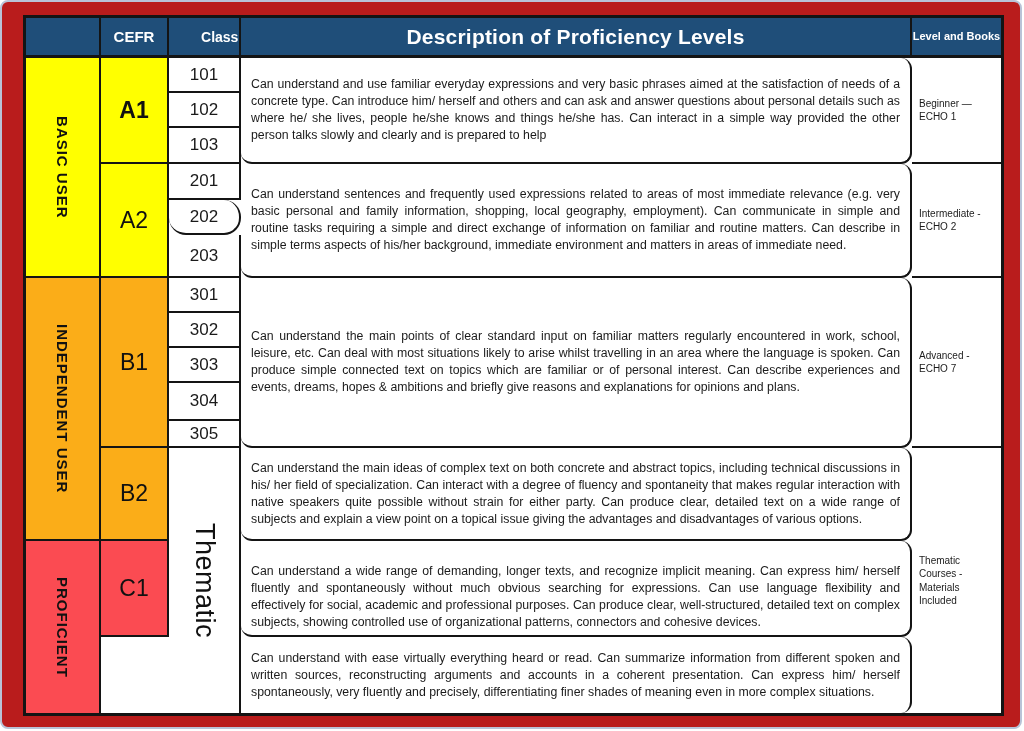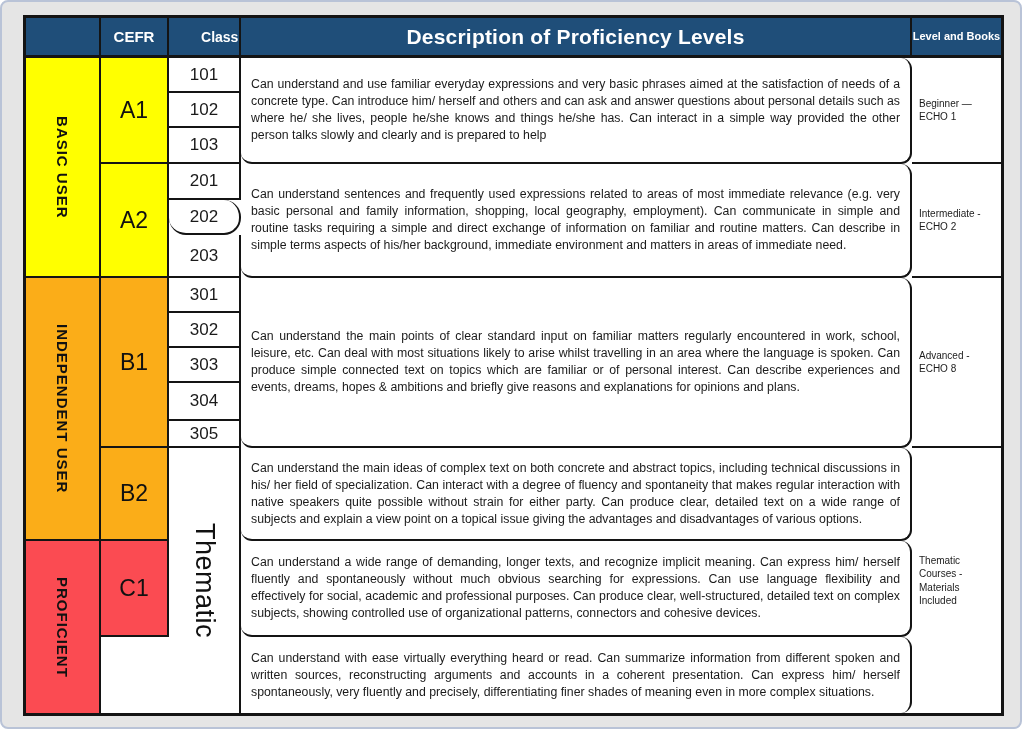--- a/index.html
+++ b/index.html
@@ -1,16 +1,16 @@
 <!DOCTYPE html>
 <html lang="en" style="--header_bg: #1F4E79; --header_text: #FFFFFF; --basic: #FFFF00; --independent: #FBAD18; --proficient: #FB4B52; --border: #141414;"><head>
 <meta charset="utf-8">
 <style>
   html,body{margin:0;padding:0;background:#ffffff;font-family:"Liberation Sans",sans-serif;}
-  .frame{position:relative;width:1018px;height:725px;margin:0;border:2px solid #b9c3d7;border-radius:8px;background:#e5e5e5;overflow:hidden;}
+  .frame{position:relative;width:1018px;height:725px;margin:0;border:2px solid #b9c3d7;border-radius:8px;background:#b91c1c;overflow:hidden;}
   .cefr-table{
     position:absolute;left:21px;top:13px;
     display:grid;
     grid-template-columns:75px 68px 72px 671px 89px;
     grid-template-rows:40px 35px 35px 36px 36px 35px 43px 35px 35px 35px 38px 27px 93px 96px 76px;
     border:3px solid #141414;
     background:#ffffff;
     box-sizing:content-box;
   }
   .cell{border-right:2px solid #141414;border-bottom:2px solid #141414;box-sizing:border-box;display:flex;align-items:center;justify-content:center;overflow:hidden;}
@@ -43,21 +43,21 @@
     <div class="cell hcell" style="grid-column:1;grid-row:1;"></div>
     <div class="cell hcell h-cefr" style="grid-column:2;grid-row:1;">CEFR</div>
     <div class="cell hcell h-classes" style="grid-column:3;grid-row:1;padding-left:47px;">Classes</div>
     <div class="cell hcell h-desc" style="grid-column:4;grid-row:1;">Description of Proficiency Levels</div>
     <div class="cell hcell h-books no-r" style="grid-column:5;grid-row:1;">Level and Books</div>
 
     <div class="cell band bg-basic" style="grid-column:1;grid-row:2 / span 6;">BASIC USER</div>
     <div class="cell band bg-independent" style="grid-column:1;grid-row:8 / span 6;">INDEPENDENT USER</div>
     <div class="cell band bg-proficient no-b" style="grid-column:1;grid-row:14 / span 2;">PROFICIENT</div>
 
-    <div class="cell cefr-cell bg-basic" style="grid-column:2;grid-row:2 / span 3;">A1</div>
+    <div class="cell cefr-cell bg-basic" style="grid-column:2;grid-row:2 / span 3;font-weight:bold;">A1</div>
     <div class="cell cefr-cell bg-basic" style="grid-column:2;grid-row:5 / span 3;">A2</div>
     <div class="cell cefr-cell bg-independent" style="grid-column:2;grid-row:8 / span 5;">B1</div>
     <div class="cell cefr-cell bg-independent" style="grid-column:2;grid-row:13;">B2</div>
     <div class="cell cefr-cell bg-proficient" style="grid-column:2;grid-row:14;">C1</div>
 
     <div class="cell class-cell" style="grid-column:3;grid-row:2;">101</div>
     <div class="cell class-cell" style="grid-column:3;grid-row:3;">102</div>
     <div class="cell class-cell" style="grid-column:3;grid-row:4;">103</div>
     <div class="cell class-cell" style="grid-column:3;grid-row:5;">201</div>
     <div class="cell class-cell" style="grid-column:3;grid-row:6;border-radius:17px;">202</div>
@@ -74,26 +74,26 @@
       </div>
     <div class="cell desc-cell" style="grid-column:4;grid-row:5 / span 3;">
         <p>Can understand sentences and frequently used expressions related to areas of most immediate relevance (e.g. very basic personal and family information, shopping, local geography, employment). Can communicate in simple and routine tasks requiring a simple and direct exchange of information on familiar and routine matters. Can describe in simple terms aspects of his/her background, immediate environment and matters in areas of immediate need.</p>
       </div>
     <div class="cell desc-cell" style="grid-column:4;grid-row:8 / span 5;">
         <p>Can understand the main points of clear standard input on familiar matters regularly encountered in work, school, leisure, etc. Can deal with most situations likely to arise whilst travelling in an area where the language is spoken. Can produce simple connected text on topics which are familiar or of personal interest. Can describe experiences and events, dreams, hopes &amp; ambitions and briefly give reasons and explanations for opinions and plans.</p>
       </div>
     <div class="cell desc-cell" style="grid-column:4;grid-row:13;">
         <p>Can understand the main ideas of complex text on both concrete and abstract topics, including technical discussions in his/ her field of specialization. Can interact with a degree of fluency and spontaneity that makes regular interaction with native speakers quite possible without strain for either party. Can produce clear, detailed text on a wide range of subjects and explain a view point on a topical issue giving the advantages and disadvantages of various options.</p>
       </div>
-    <div class="cell desc-cell" style="grid-column:4;grid-row:14;">
+    <div class="cell desc-cell" style="grid-column:4;grid-row:14;align-items:flex-end;">
         <p>Can understand a wide range of demanding, longer texts, and recognize implicit meaning. Can express him/ herself fluently and spontaneously without much obvious searching for expressions. Can use language flexibility and effectively for social, academic and professional purposes. Can produce clear, well-structured, detailed text on complex subjects, showing controlled use of organizational patterns, connectors and cohesive devices.</p>
       </div>
     <div class="cell desc-cell no-b" style="grid-column:4;grid-row:15;">
         <p>Can understand with ease virtually everything heard or read. Can summarize information from different spoken and written sources, reconstructing arguments and accounts in a coherent presentation. Can express him/ herself spontaneously, very fluently and precisely, differentiating finer shades of meaning even in more complex situations.</p>
       </div>
 
     <div class="cell books-cell no-r" style="grid-column:5;grid-row:2 / span 3;">Beginner — ECHO 1</div>
     <div class="cell books-cell no-r" style="grid-column:5;grid-row:5 / span 3;">Intermediate - ECHO 2</div>
-    <div class="cell books-cell no-r" style="grid-column:5;grid-row:8 / span 5;">Advanced - ECHO 8</div>
+    <div class="cell books-cell no-r" style="grid-column:5;grid-row:8 / span 5;">Advanced - ECHO 7</div>
     <div class="cell books-cell no-r no-b" style="grid-column:5;grid-row:13 / span 3;">Thematic Courses - Materials Included</div>
 
   </div>
 </div>
 
 </body></html>

